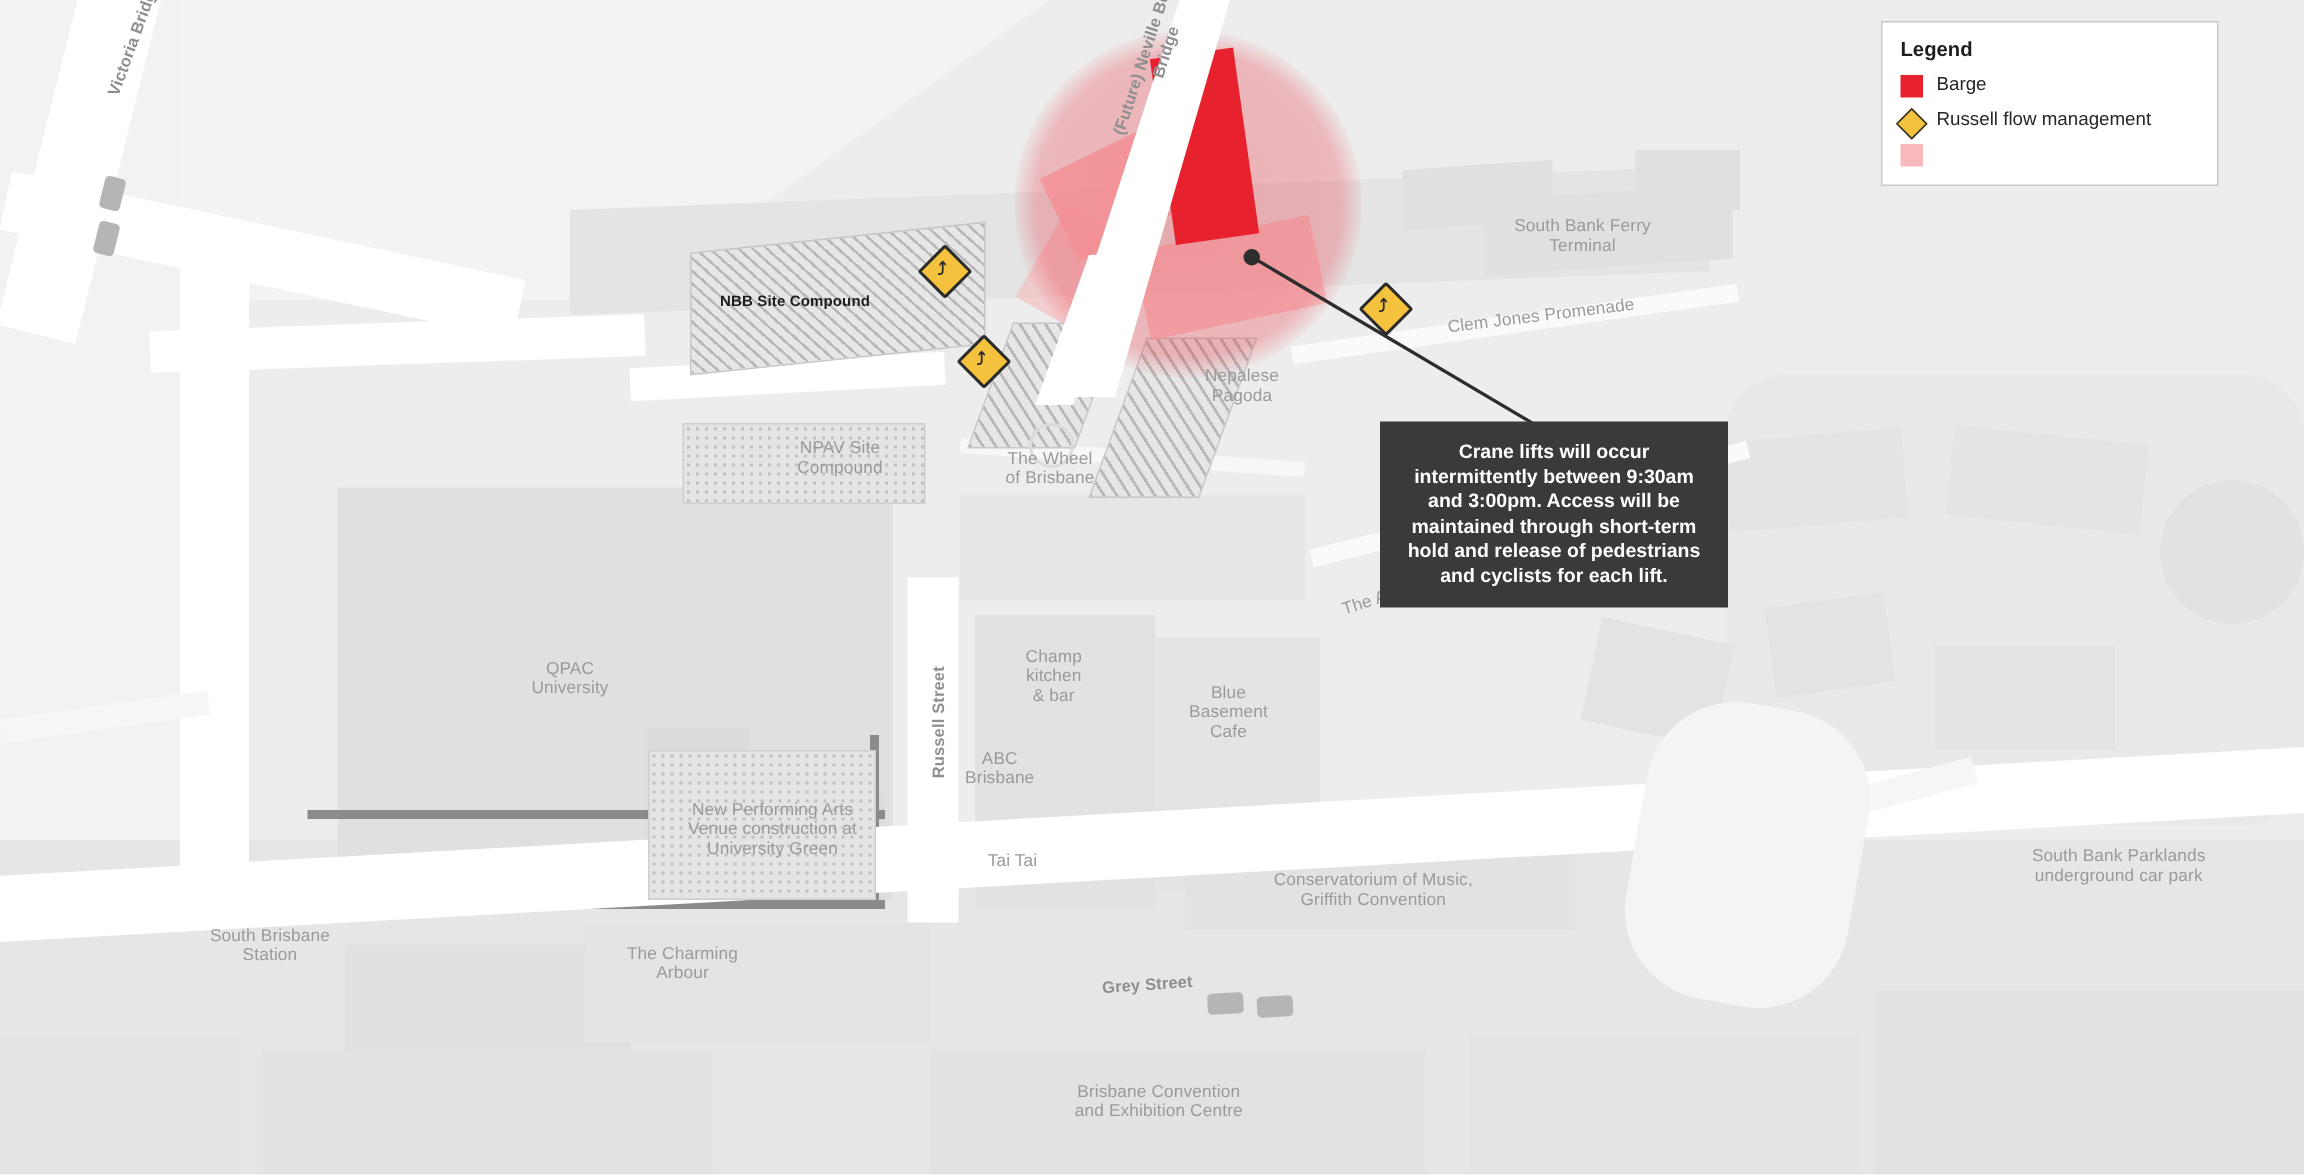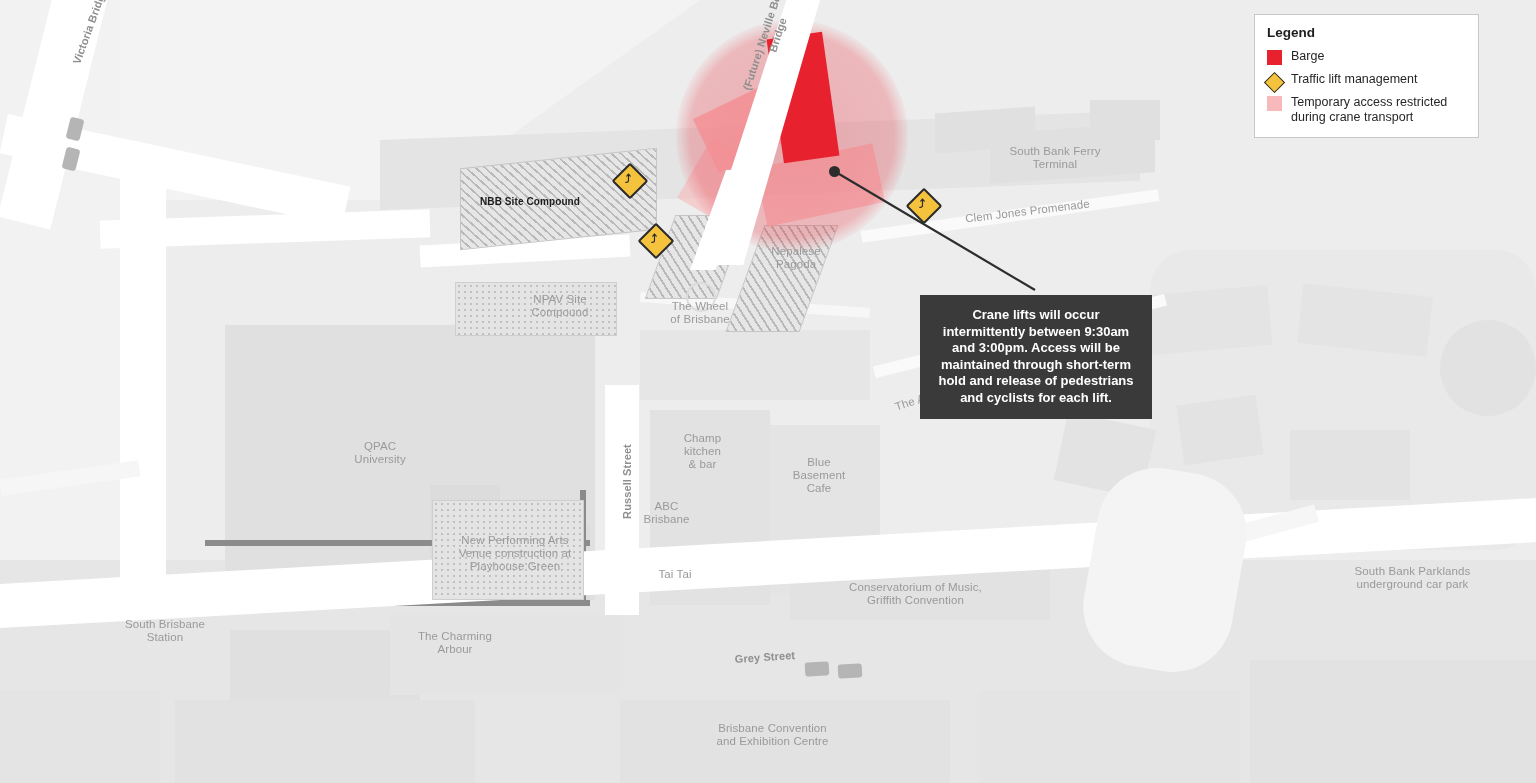--- a/index.html
+++ b/index.html
@@ -126,21 +126,21 @@
   .ped {
     position: absolute;
     background: #b5b5b5;
     border-radius: 3px;
   }
 
   
   #callout {
     position: absolute;
     left: 920px;
-    top: 295px;
+    top: 281px;
     width: 232px;
     background: #3a3a3a;
     color: #ffffff;
     font-size: 13px;
     line-height: 16.5px;
     font-weight: bold;
     text-align: center;
     padding: 12px 10px 13px 10px;
     box-sizing: border-box;
   }
@@ -326,28 +326,28 @@
     <div class="lbl" style="left:707px;top:20px;width:130px;transform:rotate(-72deg);color:#8f8f8f;font-weight:bold;font-size:11px;">(Future) Neville Bonner Bridge</div>
 
     <div class="lbl bold" style="left:480px;top:195px;width:240px;text-align:left;">NBB Site Compound</div>
 
 
     <div class="lbl" style="left:490px;top:293px;width:140px;">NPAV Site
 Compound</div>
 
     <div class="lbl" style="left:440px;top:534px;width:150px;">New Performing Arts
 Venue construction at
-Playhouse Green</div>
+University Green</div>
 
     <div class="lbl" style="left:995px;top:145px;width:120px;">South Bank Ferry
 Terminal</div>
 
     <div class="lbl" style="left:950px;top:205px;width:155px;transform:rotate(-7deg);">Clem Jones Promenade</div>
 
-    <div class="lbl" style="left:756px;top:245px;width:80px;">Nepalese
+    <div class="lbl" style="left:788px;top:245px;width:80px;">Nepalese
 Pagoda</div>
 
     <div class="lbl" style="left:655px;top:300px;width:90px;">The Wheel
 of Brisbane</div>
 
     <div class="lbl" style="left:888px;top:392px;width:70px;transform:rotate(-18deg);">The Arbour</div>
 
     <div class="lbl" style="left:325px;top:440px;width:110px;">QPAC
 University</div>
 
@@ -365,21 +365,21 @@
 Brisbane</div>
 
     <div class="lbl" style="left:640px;top:568px;width:70px;">Tai Tai</div>
 
     <div class="lbl" style="left:823px;top:581px;width:185px;">Conservatorium of Music,
 Griffith Convention</div>
 
     <div class="lbl" style="left:1330px;top:565px;width:165px;">South Bank Parklands
 underground car park</div>
 
-    <div class="lbl" style="left:105px;top:618px;width:120px;">South Brisbane
+    <div class="lbl" style="left:120px;top:618px;width:120px;">South Brisbane
 Station</div>
 
     <div class="lbl" style="left:400px;top:630px;width:110px;">The Charming
 Arbour</div>
 
     <div class="lbl street" style="left:720px;top:651px;width:90px;transform:rotate(-4deg);">Grey Street</div>
 
     <div class="lbl" style="left:690px;top:722px;width:165px;">Brisbane Convention
 and Exhibition Centre</div>
   </div>
@@ -397,22 +397,21 @@
 
     <div class="legend-row">
       <span class="legend-swatch sw-barge"></span>
       <span class="legend-text">Barge</span>
     </div>
 
     <div class="legend-row">
       <span class="legend-swatch">
         <span class="sw-tfm" style="display:block;"></span>
       </span>
-      <span class="legend-text">Traffic lift management</span>
+      <span class="legend-text">Russell flow management</span>
     </div>
 
     <div class="legend-row">
       <span class="legend-swatch sw-restricted"></span>
-      <span class="legend-text">Temporary access restricted during crane transport</span>
     </div>
   </div>
 
 </div>
 
 </body></html>

